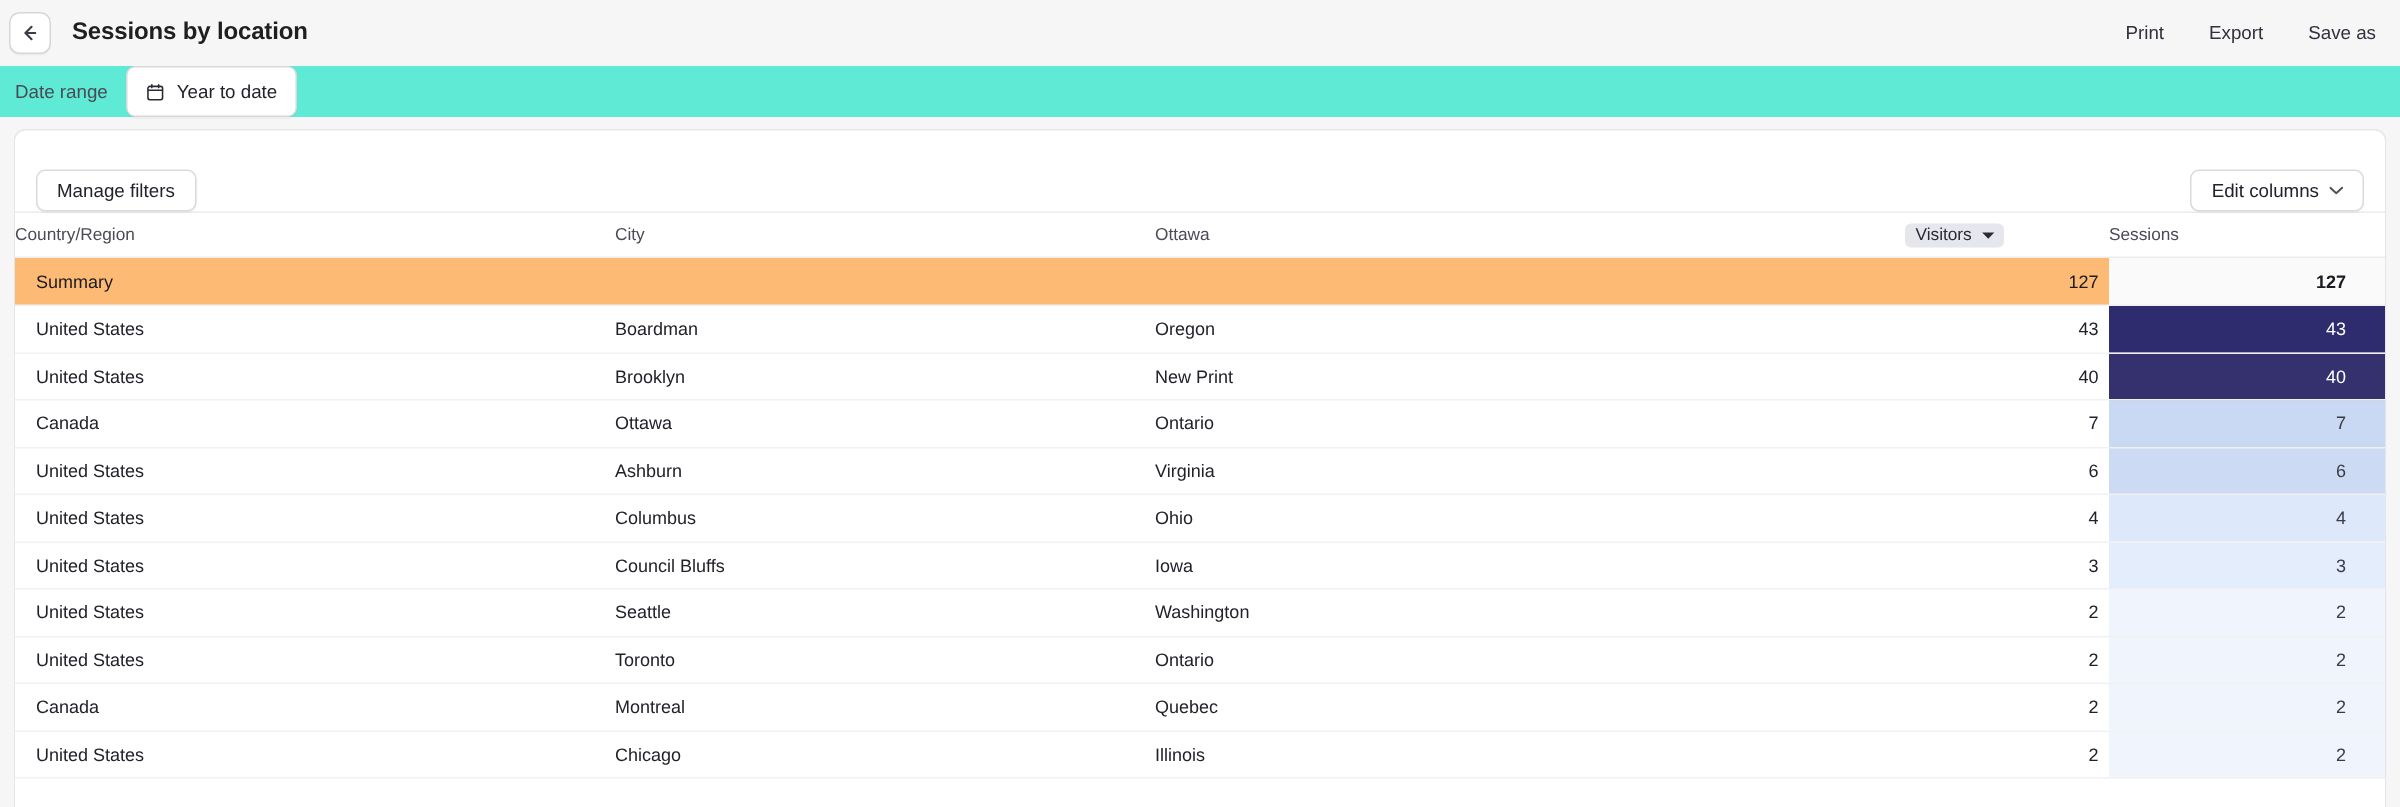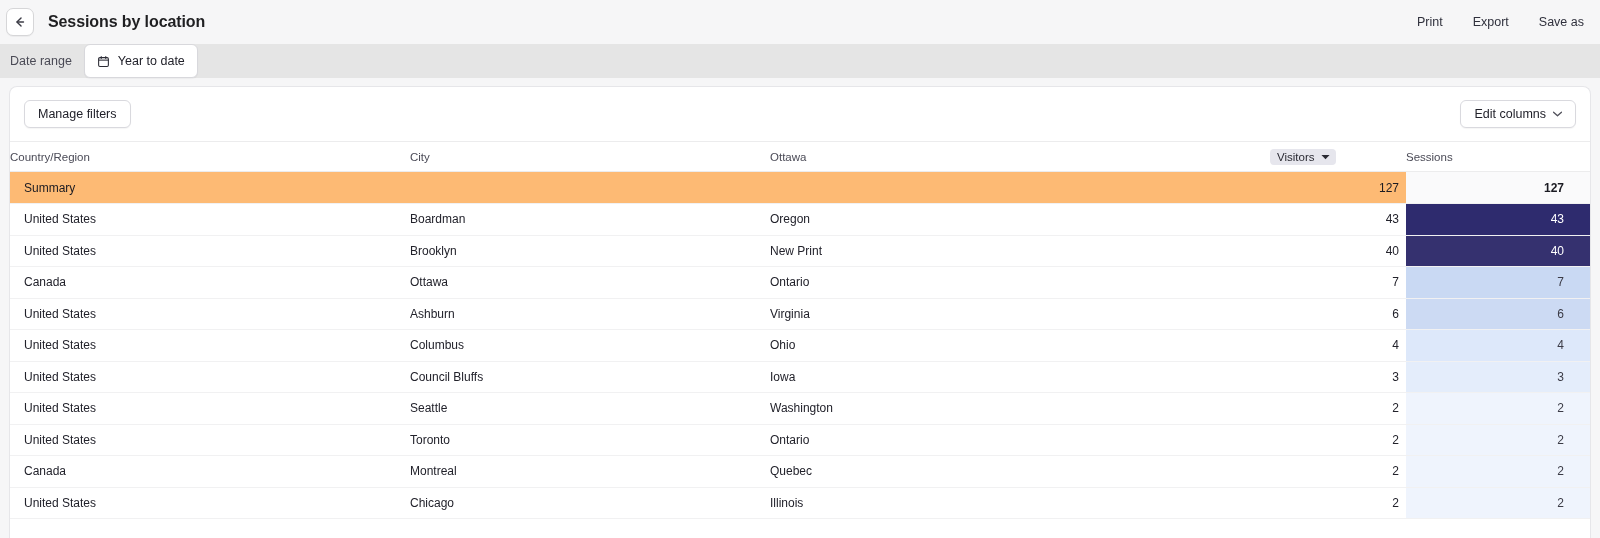--- a/index.html
+++ b/index.html
@@ -47,21 +47,21 @@
     cursor: pointer;
     white-space: nowrap;
   }
 
   
   .daterow {
     height: 34px;
     display: flex;
     align-items: center;
     padding: 0 0 0 10px;
-    background: #e5e5e5;
+    background: #5eead4;
   }
   .daterow-label {
     font-size: 12.5px;
     color: #4a4a55;
     margin-right: 12px;
   }
   .chip {
     height: 26px;
     border: 1px solid #d8d8dc;
     border-radius: 6px;
@@ -86,21 +86,21 @@
     background: #ffffff;
     border: 1px solid #e6e6e9;
     border-bottom: none;
     border-radius: 8px 8px 0 0;
     overflow: hidden;
   }
 
   .card-toolbar {
     height: 54px;
     display: flex;
-    align-items: center;
+    align-items: flex-end;
     padding: 0 14px;
     gap: 24px;
   }
   .btn-outline {
     height: 28px;
     border: 1px solid #d9d9de;
     border-radius: 6px;
     background: #ffffff;
     display: inline-flex;
     align-items: center;

